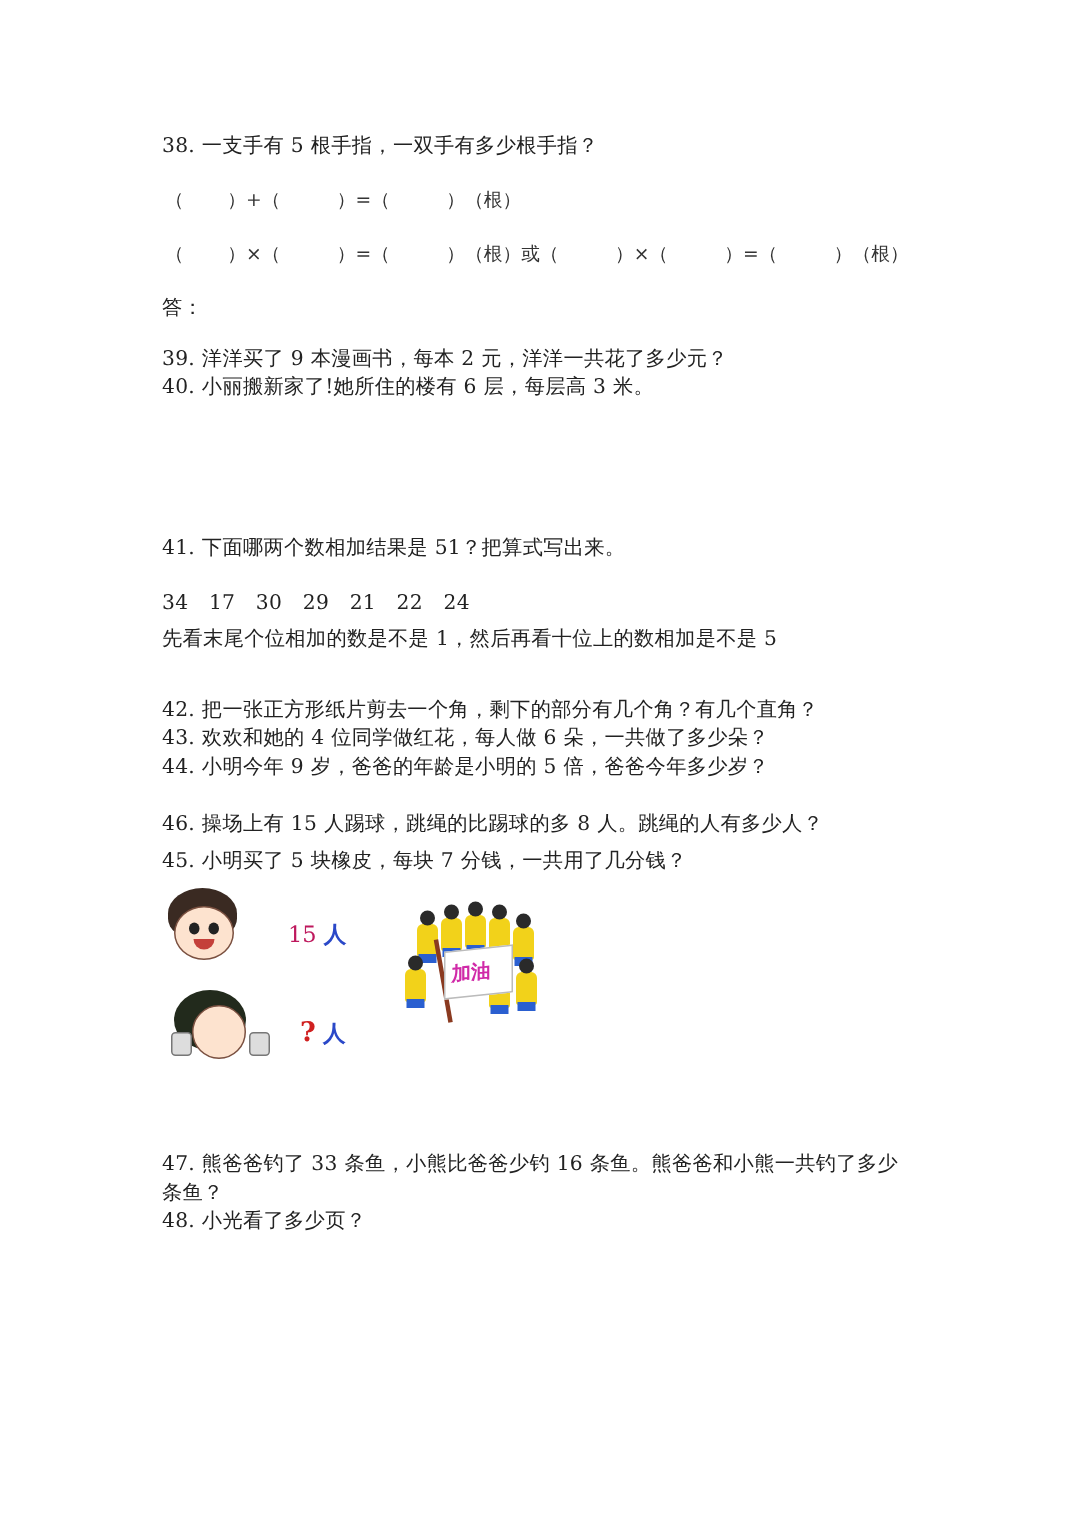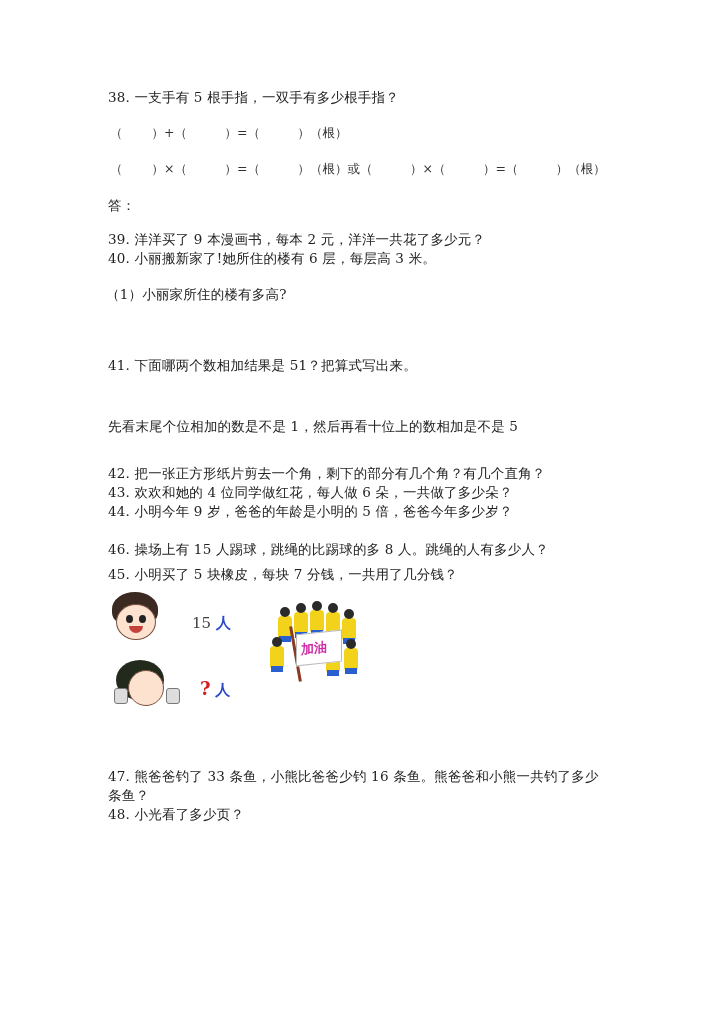--- a/index.html
+++ b/index.html
@@ -11,21 +11,21 @@
   .picture { position: absolute; left: 108px; top: 592px; width: 260px; height: 122px; }
   .face { position: absolute; border-radius: 50%; }
   .boy-hair { left: 4px; top: 0px; width: 46px; height: 34px; background: #3a2a22; border-radius: 50% 50% 40% 40%; }
   .boy-face { left: 8px; top: 12px; width: 38px; height: 34px; background: #fde3cf; border: 1px solid #7a5040; }
   .boy-eye { position: absolute; width: 7px; height: 8px; background: #222; border-radius: 50%; top: 22px; }
   .boy-mouth { position: absolute; left: 20px; top: 34px; width: 14px; height: 7px; background: #c4403a; border-radius: 0 0 8px 8px; }
   .girl-hair { left: 8px; top: 68px; width: 48px; height: 40px; background: #222a1c; border-radius: 50%; }
   .girl-face { left: 20px; top: 78px; width: 34px; height: 34px; background: #fde3cf; border: 1px solid #7a5040; }
   .hand { position: absolute; width: 12px; height: 14px; background: #ddd; border: 1px solid #777; border-radius: 3px; top: 96px; }
   .count-label { position: absolute; font-size: 15px; font-family: "DejaVu Serif", serif; }
-  .count-num { color: #404040; }
+  .count-num { color: #be185d; }
   .count-unit { color: #2a48c8; font-weight: bold; }
   .count-q { color: #d02020; font-weight: bold; font-size: 18px; }
   .crowd { position: absolute; left: 158px; top: 14px; width: 96px; height: 78px; }
   .kid { position: absolute; width: 14px; height: 22px; background: #f2d21a; border-radius: 4px 4px 2px 2px; }
   .kid::before { content: ""; position: absolute; left: 2px; top: -9px; width: 10px; height: 10px; background: #2a2a2a; border-radius: 50%; }
   .kid::after { content: ""; position: absolute; left: 1px; top: 20px; width: 12px; height: 6px; background: #2a5fd0; }
   .banner { position: absolute; left: 30px; top: 26px; width: 44px; height: 30px; background: #fff; border: 1px solid #bbb; transform: skewY(-6deg); }
   .banner-text { position: absolute; left: 4px; top: 6px; font-size: 13px; color: #d02aa8; font-weight: bold; font-family: "DejaVu Sans", sans-serif; }
   .pole { position: absolute; left: 28px; top: 20px; width: 3px; height: 56px; background: #8a3a20; transform: rotate(-10deg); }
 </style>
@@ -34,23 +34,23 @@
 
 <div class="page">
 
   <div class="line" style="top:88px;">38. 一支手有 5 根手指，一双手有多少根手指？</div>
   <div class="formula" style="top:124px;">（　　 ）+（　　　）=（　　　）（根）</div>
   <div class="formula" style="top:160px;text-align:right;">（　　 ）×（　　　）=（　　　）（根）或（　　　）×（　　　）=（　　　）（根）</div>
   <div class="line" style="top:196px;">答：</div>
 
   <div class="line" style="top:230px;">39. 洋洋买了 9 本漫画书，每本 2 元，洋洋一共花了多少元？</div>
   <div class="line" style="top:249px;">40. 小丽搬新家了!她所住的楼有 6 层，每层高 3 米。</div>
-  <div class="line" style="top:285px; left:106px;">（1）小丽家所住的楼有多高?</div>
 
   <div class="line" style="top:356px;">41. 下面哪两个数相加结果是 51？把算式写出来。</div>
+  <div class="line" style="top:393px;">34　17　30　29　21　22　24</div>
   <div class="line" style="top:417px;">先看末尾个位相加的数是不是 1，然后再看十位上的数相加是不是 5</div>
 
   <div class="line" style="top:464px;">42. 把一张正方形纸片剪去一个角，剩下的部分有几个角？有几个直角？</div>
   <div class="line" style="top:483px;">43. 欢欢和她的 4 位同学做红花，每人做 6 朵，一共做了多少朵？</div>
   <div class="line" style="top:502px;">44. 小明今年 9 岁，爸爸的年龄是小明的 5 倍，爸爸今年多少岁？</div>
   <div class="line" style="top:521px;margin-top:44px;">45. 小明买了 5 块橡皮，每块 7 分钱，一共用了几分钱？</div>
   <div class="line" style="top:540px;">46. 操场上有 15 人踢球，跳绳的比踢球的多 8 人。跳绳的人有多少人？</div>
 
   <div class="picture">
     <div class="face boy-hair"></div>

